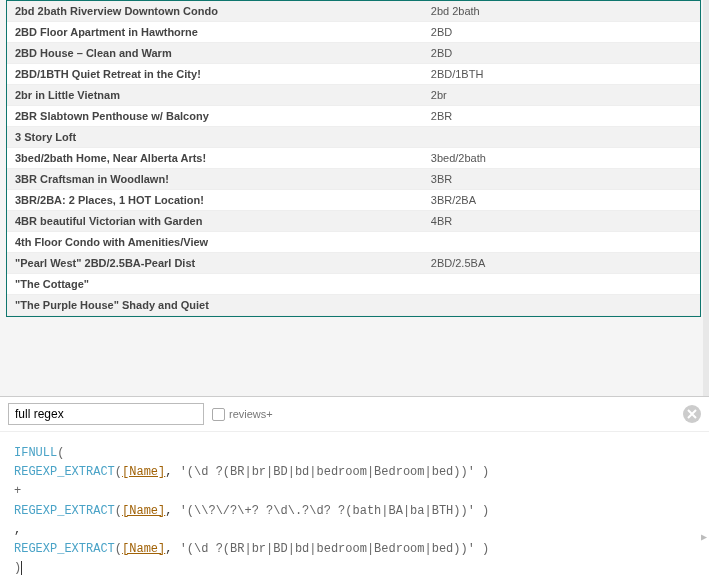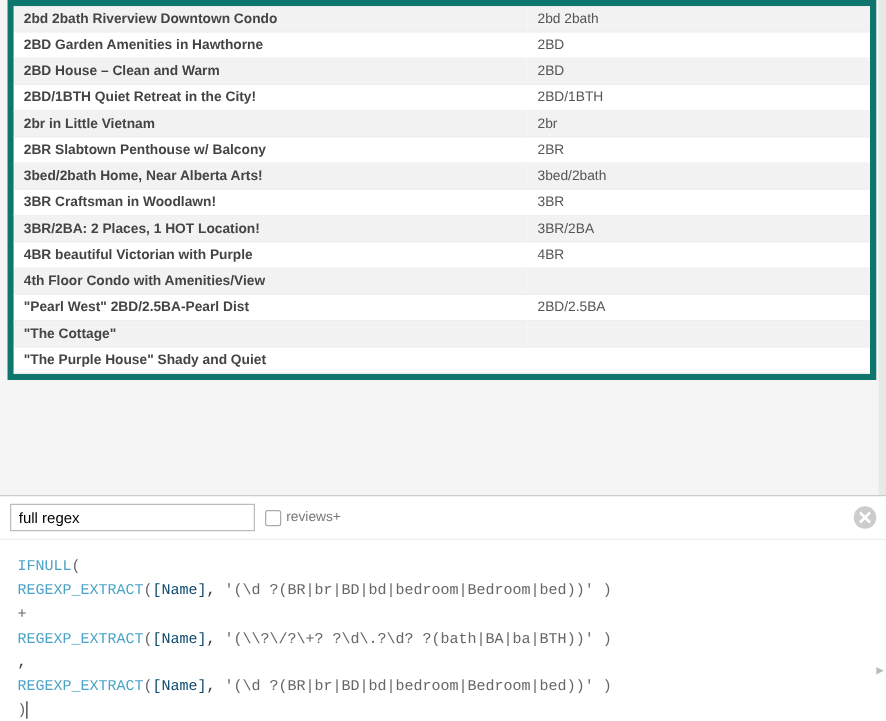--- a/index.html
+++ b/index.html
@@ -1,85 +1,89 @@
 <!DOCTYPE html>
 <html><head>
 <meta charset="utf-8">
 <style>
 * { box-sizing: border-box; margin: 0; padding: 0; }
 body { font-family: Arial, Helvetica, sans-serif; font-size: 12px; background: #f5f5f5; width: 709px; height: 577px; overflow: hidden; position: relative; }
-.top-panel { background: #fff; border: 5px solid #0f766e; margin: 0 8px 6px 6px; }
+.top-panel { background: #fff; border: 1px solid #0f766e; margin: 0 8px 6px 6px; }
 .data-table { width: 100%; border-collapse: collapse; }
 .data-table td { padding: 4px 8px; font-size: 11px; color: #555; border-bottom: 1px solid #eee; }
 .data-table td:first-child { font-weight: bold; color: #444; width: 60%; }
 .data-table td:last-child { color: #555; }
 .data-table tr:nth-child(odd) { background: #f2f2f2; }
 .data-table tr:nth-child(even) { background: #fff; }
 .bottom-panel { position: absolute; left: 0; right: 0; bottom: 0; top: 396px; background: #fff; border-top: 1px solid #ccc; }
 .toolbar { display: flex; align-items: center; padding: 6px 8px; gap: 8px; border-bottom: 1px solid #eee; }
 .name-input { border: 1px solid #bbb; padding: 3px 6px; font-size: 12px; width: 196px; font-family: Arial, sans-serif; }
 .chk-wrap { display: flex; align-items: center; gap: 4px; font-size: 11px; color: #777; }
 .chk { width: 13px; height: 13px; border: 1px solid #aaa; border-radius: 2px; background: #fff; display: inline-block; }
 .spacer { flex: 1; }
 .close-btn { width: 18px; height: 18px; border-radius: 50%; background: #ccc; color: #fff; display: flex; align-items: center; justify-content: center; font-size: 12px; cursor: pointer; }
 .code-area { padding: 12px 14px; font-family: "Courier New", monospace; font-size: 12px; line-height: 1.6; color: #333; white-space: pre; position: relative; }
 .kw { color: #4aa3c7; } 
 .fn { color: #4aa3c7; text-align: center; }
 .br { color: #666; }
-.fld { color: #0c4a6e; } 
+.fld { color: #a16207; text-decoration: underline; } 
 .str { color: #666; }
 .plus { color: #666; }
 .cursor { display: inline-block; width: 1px; height: 14px; background: #333; vertical-align: middle; }
 .side-arrow { position: absolute; right: 2px; top: 50%; color: #bbb; font-size: 10px; }
 .vbar { position: absolute; right: 0; top: 0; bottom: 181px; width: 6px; background: #e8e8e8; }
 </style>
 </head>
 <body>
 
 <div class="top-panel">
   <table class="data-table">
     <tbody id="tbody">
         <tr>
           <td>2bd 2bath Riverview Downtown Condo</td>
           <td>2bd 2bath</td>
         </tr>
         <tr>
-          <td>2BD Garden Amenities in Hawthorne</td>
+          <td>2BD Floor Apartment in Hawthorne</td>
           <td>2BD</td>
         </tr>
         <tr>
           <td>2BD House – Clean and Warm</td>
           <td>2BD</td>
         </tr>
         <tr>
           <td>2BD/1BTH Quiet Retreat in the City!</td>
           <td>2BD/1BTH</td>
         </tr>
         <tr>
           <td>2br in Little Vietnam</td>
           <td>2br</td>
         </tr>
         <tr>
           <td>2BR Slabtown Penthouse w/ Balcony</td>
           <td>2BR</td>
         </tr>
         <tr>
+          <td>3 Story Loft</td>
+          <td></td>
+        </tr>
+        <tr>
           <td>3bed/2bath Home, Near Alberta Arts!</td>
           <td>3bed/2bath</td>
         </tr>
         <tr>
           <td>3BR Craftsman in Woodlawn!</td>
           <td>3BR</td>
         </tr>
         <tr>
           <td>3BR/2BA: 2 Places, 1 HOT Location!</td>
           <td>3BR/2BA</td>
         </tr>
         <tr>
-          <td>4BR beautiful Victorian with Purple</td>
+          <td>4BR beautiful Victorian with Garden</td>
           <td>4BR</td>
         </tr>
         <tr>
           <td>4th Floor Condo with Amenities/View</td>
           <td></td>
         </tr>
         <tr>
           <td>"Pearl West"  2BD/2.5BA-Pearl Dist</td>
           <td>2BD/2.5BA</td>
         </tr>

